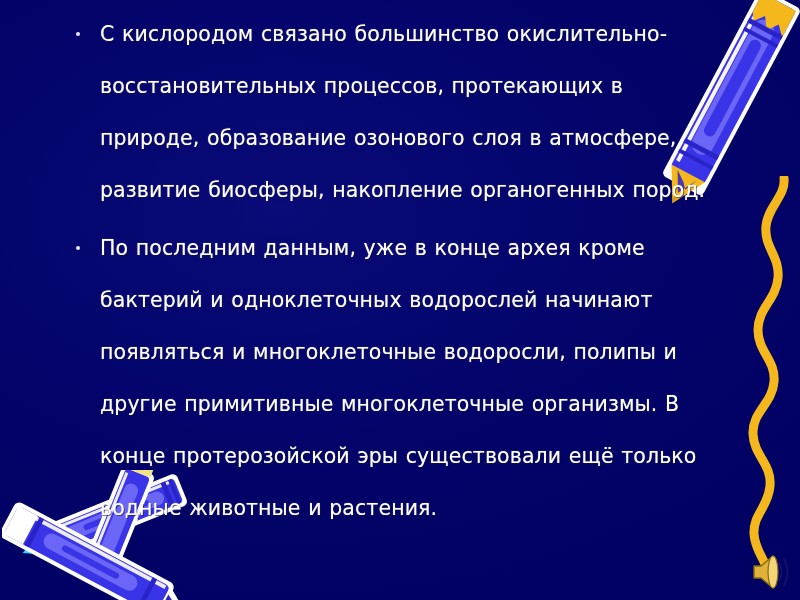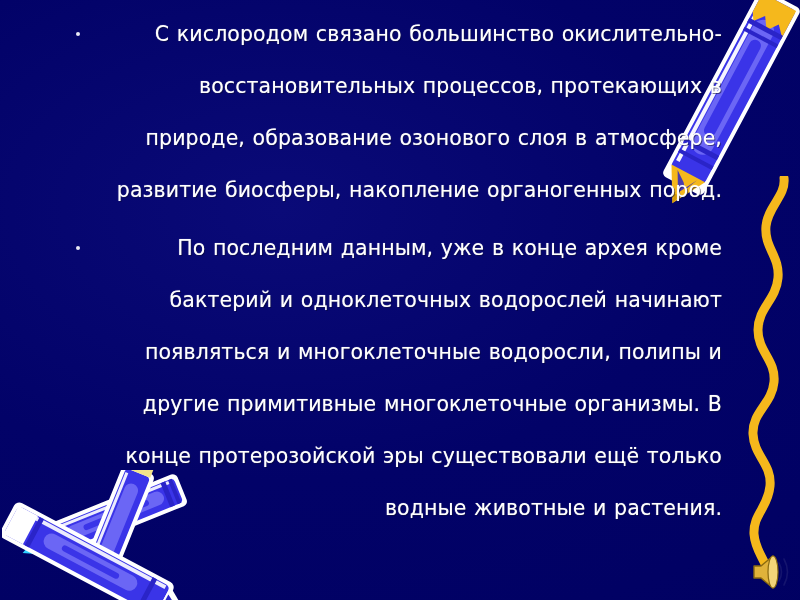--- a/index.html
+++ b/index.html
@@ -8,21 +8,20 @@
     padding: 0;
     background: #000000;
   }
   #slide {
     position: relative;
     width: 800px;
     height: 600px;
     overflow: hidden;
     background: radial-gradient(ellipse 120% 100% at 35% 35%, #0a0a78 0%, #020268 45%, #000060 100%);
     font-family: "DejaVu Sans", "Liberation Sans", sans-serif;
-    text-align: right;
   }
 
   
   .deco {
     position: absolute;
     pointer-events: none;
   }
 
   
   #crayon-tr {

